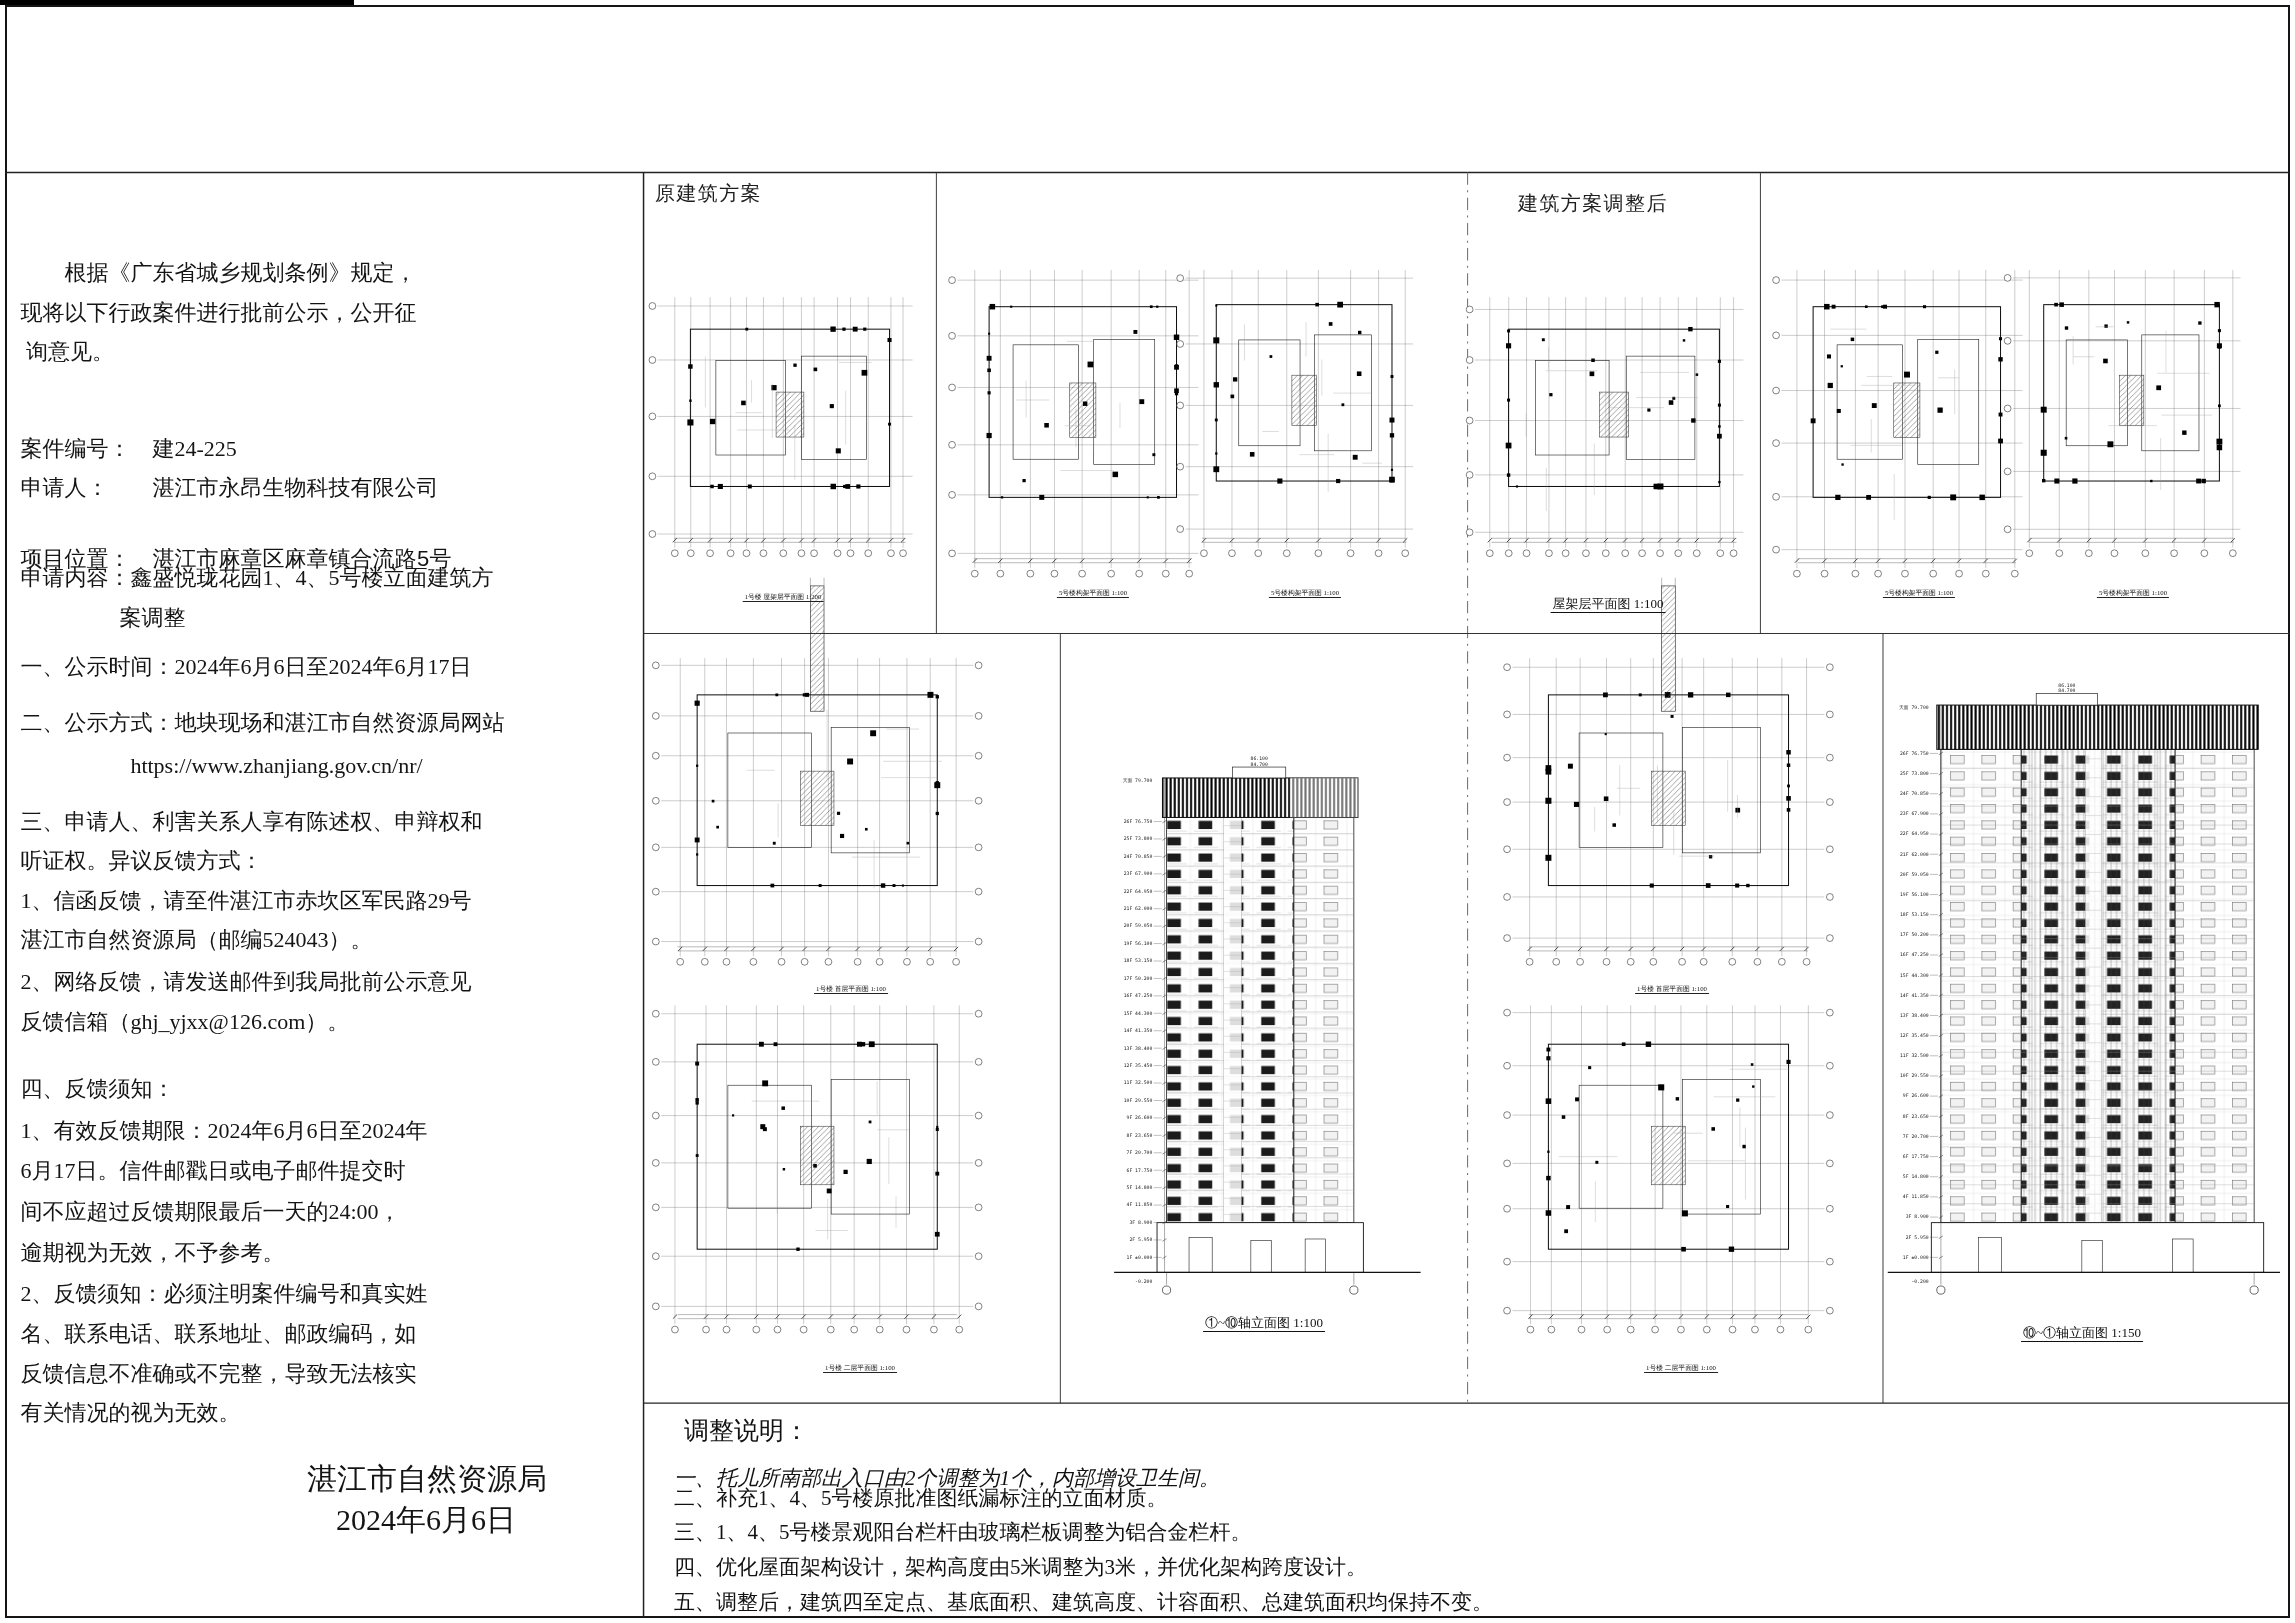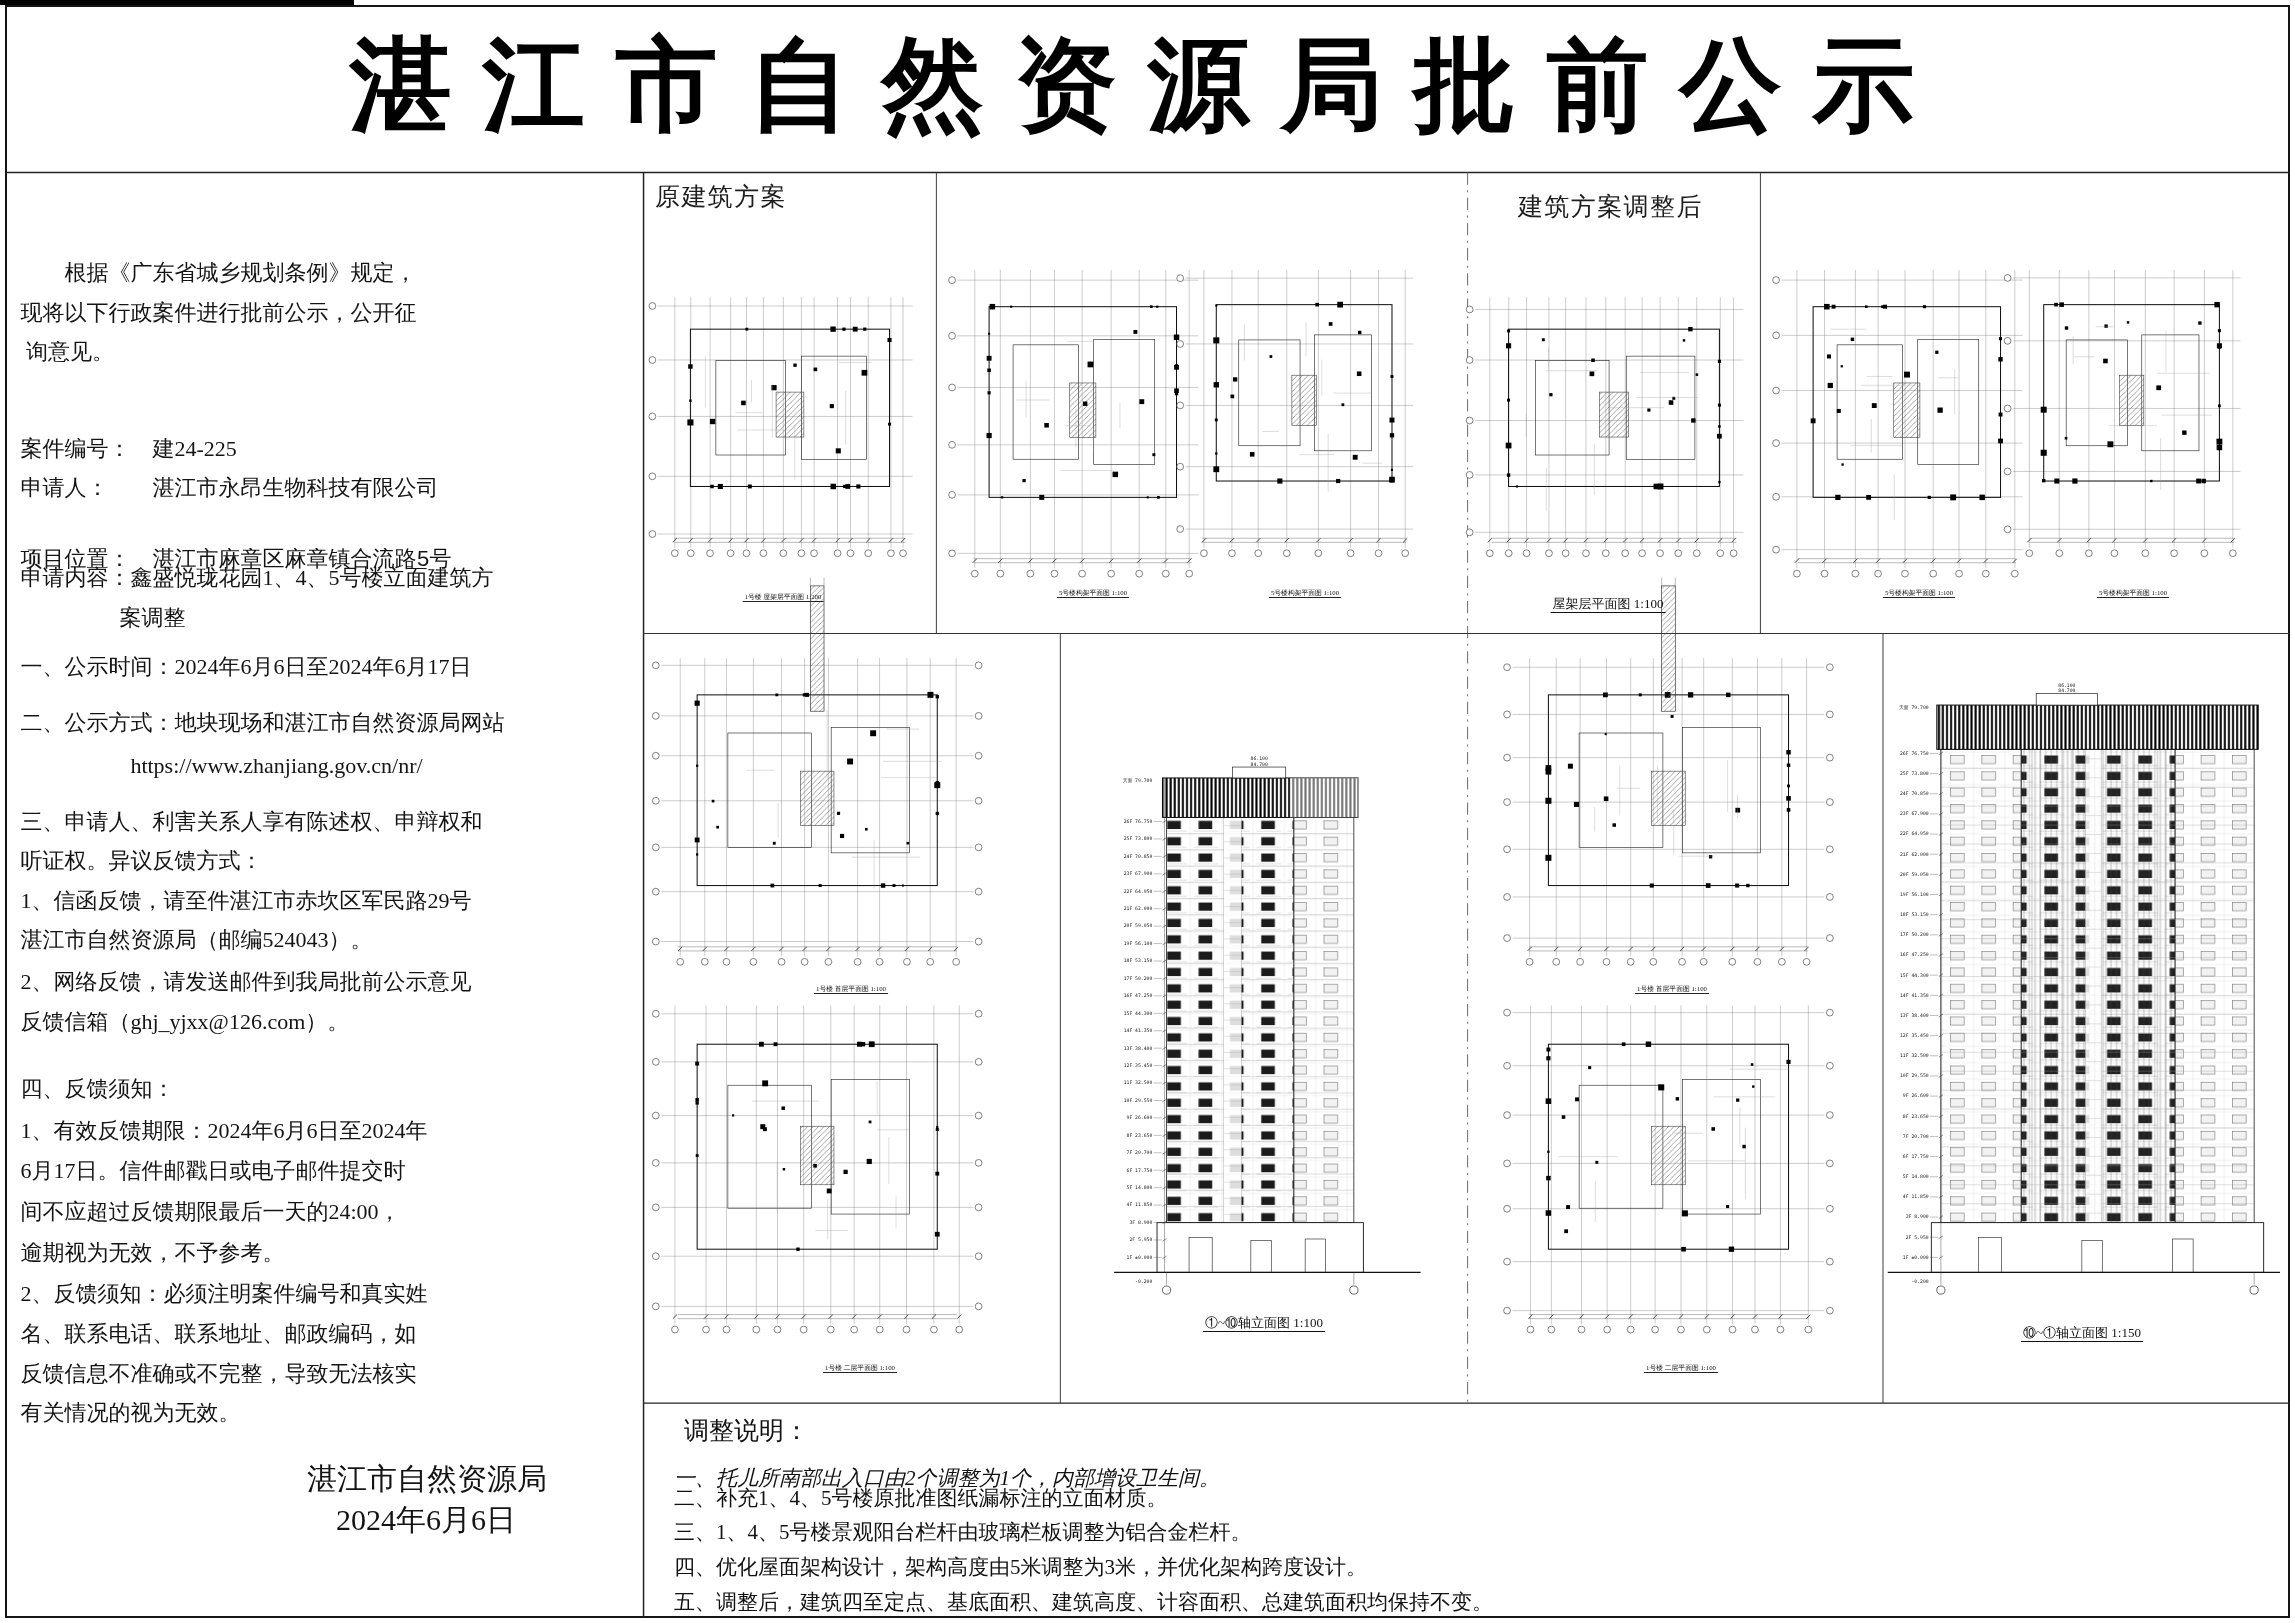--- a/index.html
+++ b/index.html
@@ -6,36 +6,35 @@
   #page{position:relative;width:2295px;height:1624px;background:#ffffff;overflow:hidden;
         font-family:"Liberation Serif",serif;color:#111;}
   .frame{position:absolute;left:5.4px;top:5.4px;width:2281px;height:1609px;border:2px solid #151515;}
   .scanbar{position:absolute;left:0;top:0;width:354px;height:5.4px;background:#000;}
   #title{position:absolute;top:17.7px;left:0;width:100%;text-align:center;
          font-family:"Liberation Sans",sans-serif;font-weight:900;font-size:102px;
          letter-spacing:31px;color:#000;white-space:nowrap;}
   .tline{position:absolute;left:20.4px;width:621px;font-size:22px;line-height:1.2;
          white-space:pre;overflow:hidden;color:#141414;}
   .sig{position:absolute;font-size:30px;color:#141414;white-space:pre;}
-  .phdr{position:absolute;font-size:25px;color:#1d1d1d;letter-spacing:1.4px;}
+  .phdr{position:absolute;font-size:20px;color:#1d1d1d;letter-spacing:1.4px;}
   .cap{position:absolute;transform:translateX(-50%);font-size:6.8px;line-height:1.1;
        white-space:pre;color:#111;border-bottom:1px solid #222;padding:0 2px 0.7px 2px;}
   .cap.big{font-size:13px;border-bottom:1.7px solid #111;}
   .nhead{position:absolute;left:684px;font-size:25px;color:#111;}
   .nitem{position:absolute;left:674px;font-size:21px;color:#111;white-space:pre;}
   svg#cad{position:absolute;left:0;top:0;}
 </style>
 </head>
 <body>
 
 <div id="page">
   <div class="scanbar"></div>
   <div class="frame"></div>
 
-  <div id="title">湛江市自然资源局批前公示</div>
 
   <div id="left-col">
       <div class="tline" style="top: 260px;">　　根据《广东省城乡规划条例》规定，</div>
       <div class="tline" style="top: 300px;">现将以下行政案件进行批前公示，公开征</div>
       <div class="tline" style="top: 339px;"> 询意见。</div>
       <div class="tline" style="top: 436px;">案件编号：　建24-225</div>
       <div class="tline" style="top: 475px;">申请人：　　湛江市永昂生物科技有限公司</div>
       <div class="tline" style="top: 548px; font-family: Liberation Mono, monospace;">项目位置：　湛江市麻章区麻章镇合流路5号</div>
       <div class="tline" style="top: 565px;">申请内容：鑫盛悦珑花园1、4、5号楼立面建筑方</div>
       <div class="tline" style="top: 605px;">　　　　  案调整</div>

